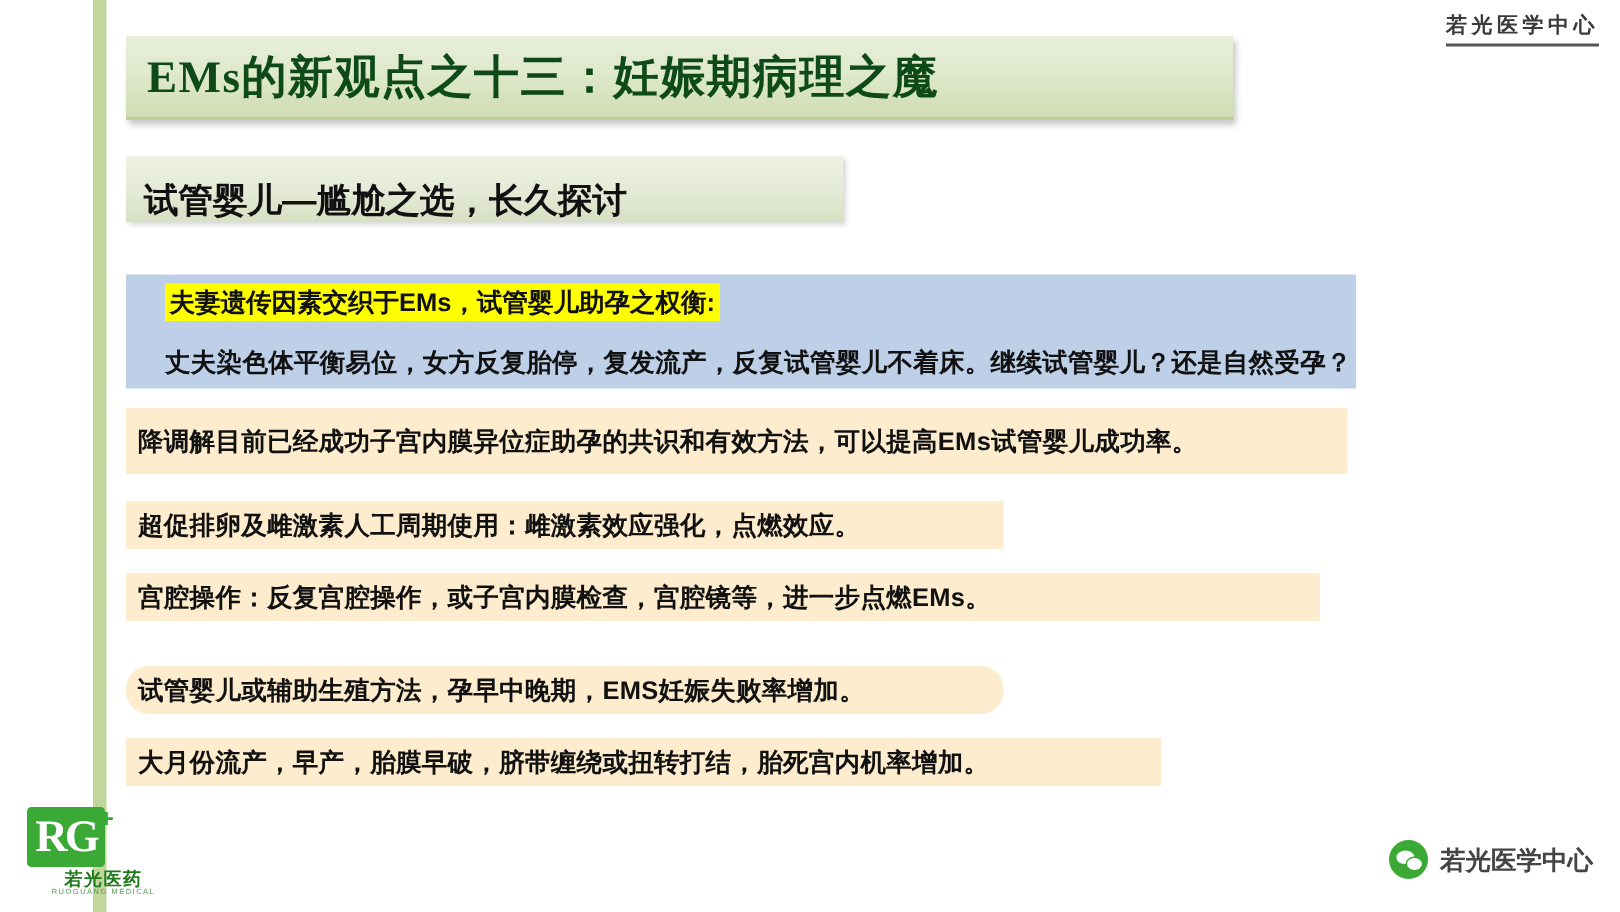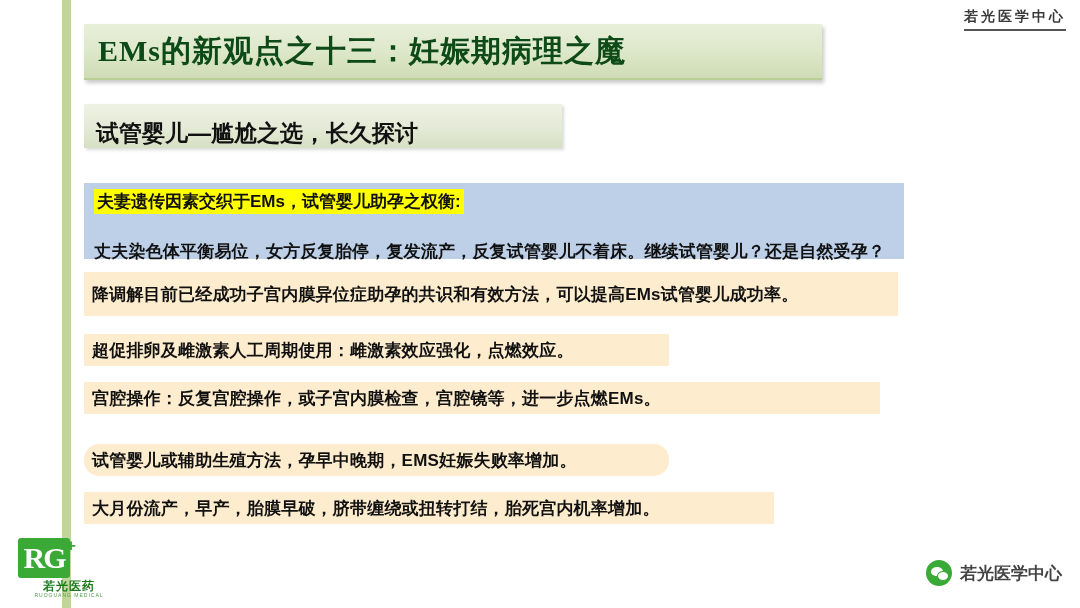--- a/index.html
+++ b/index.html
@@ -95,34 +95,34 @@
   }
   
   .blue-block {
     position: absolute;
     left: 84px;
     top: 183px;
     width: 820px;
     height: 76px;
     background: #bdd0e8;
     box-sizing: border-box;
-    padding: 6px 10px 0 10px;
+    padding: 6px 10px 0 26px;
   }
   .blue-head {
     display: inline-block;
     background: #ffff00;
     font-size: 17px;
     font-weight: bold;
     color: #111;
     padding: 2px 3px;
     line-height: 1.25;
     white-space: nowrap;
   }
   .blue-body {
-    margin-top: 26px;
+    margin-top: 16px;
     font-size: 17px;
     font-weight: bold;
     color: #111;
     white-space: nowrap;
     letter-spacing: 0.2px;
   }
   
   .cream {
     position: absolute;
     background: #fdeccd;

